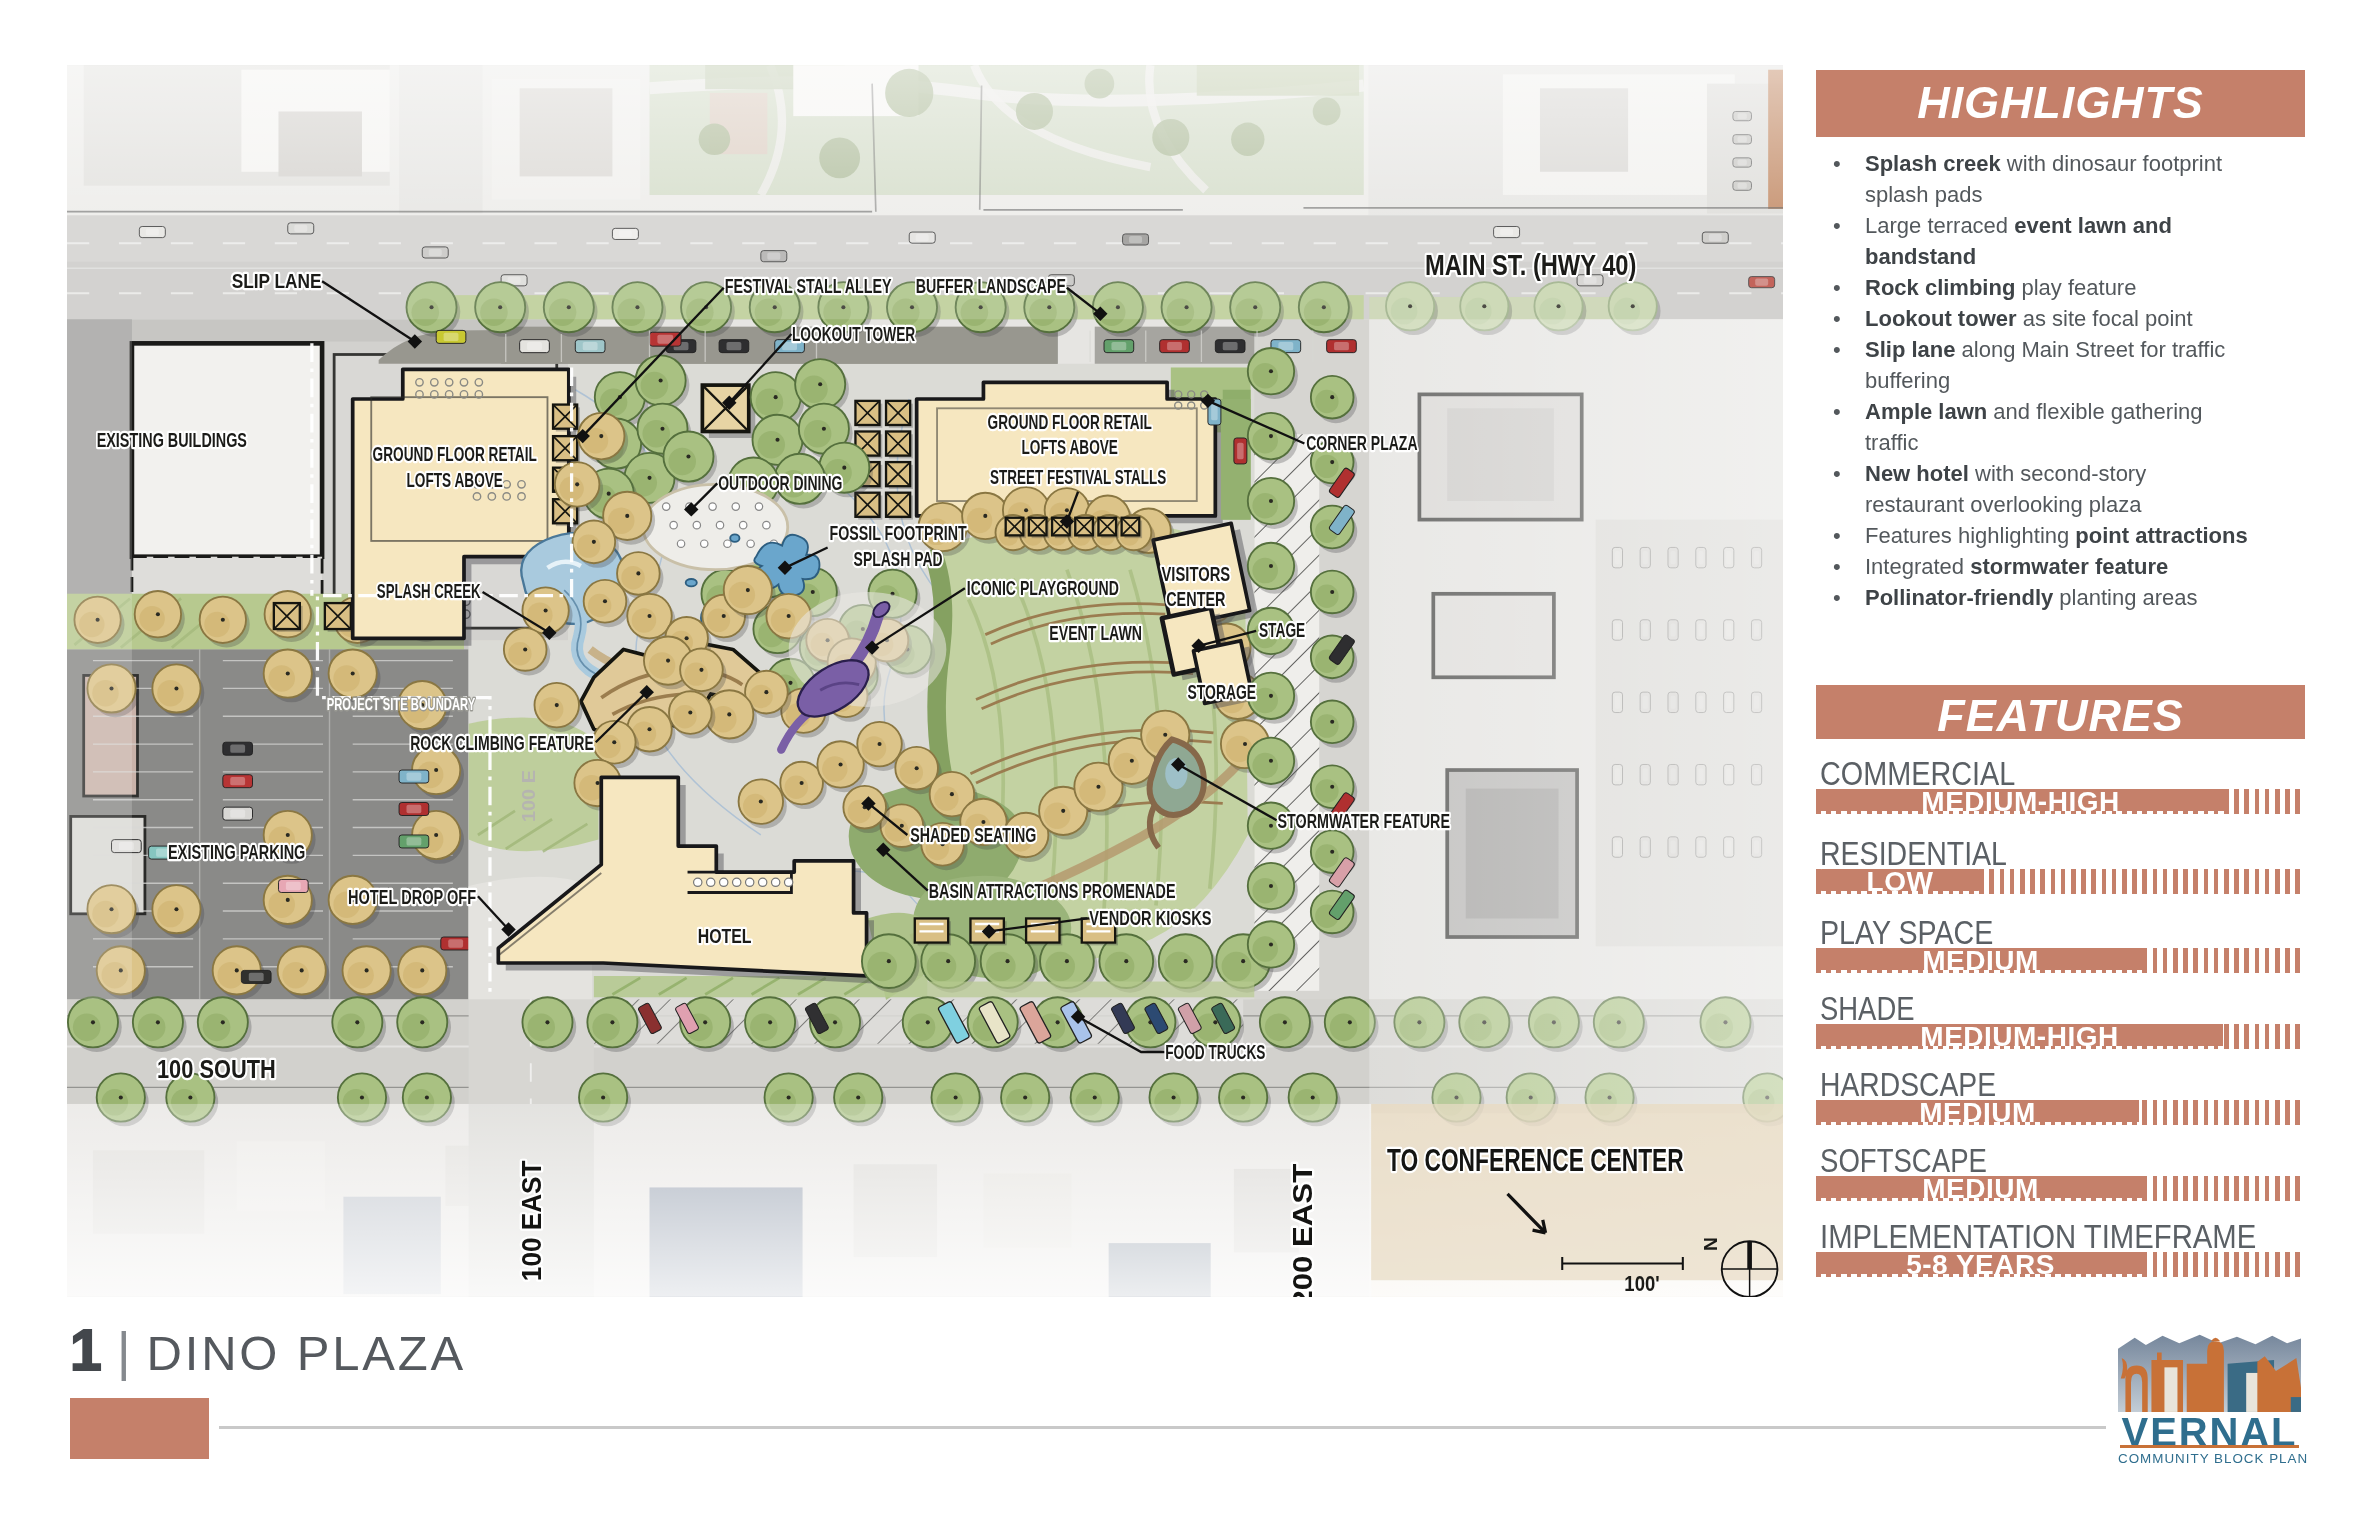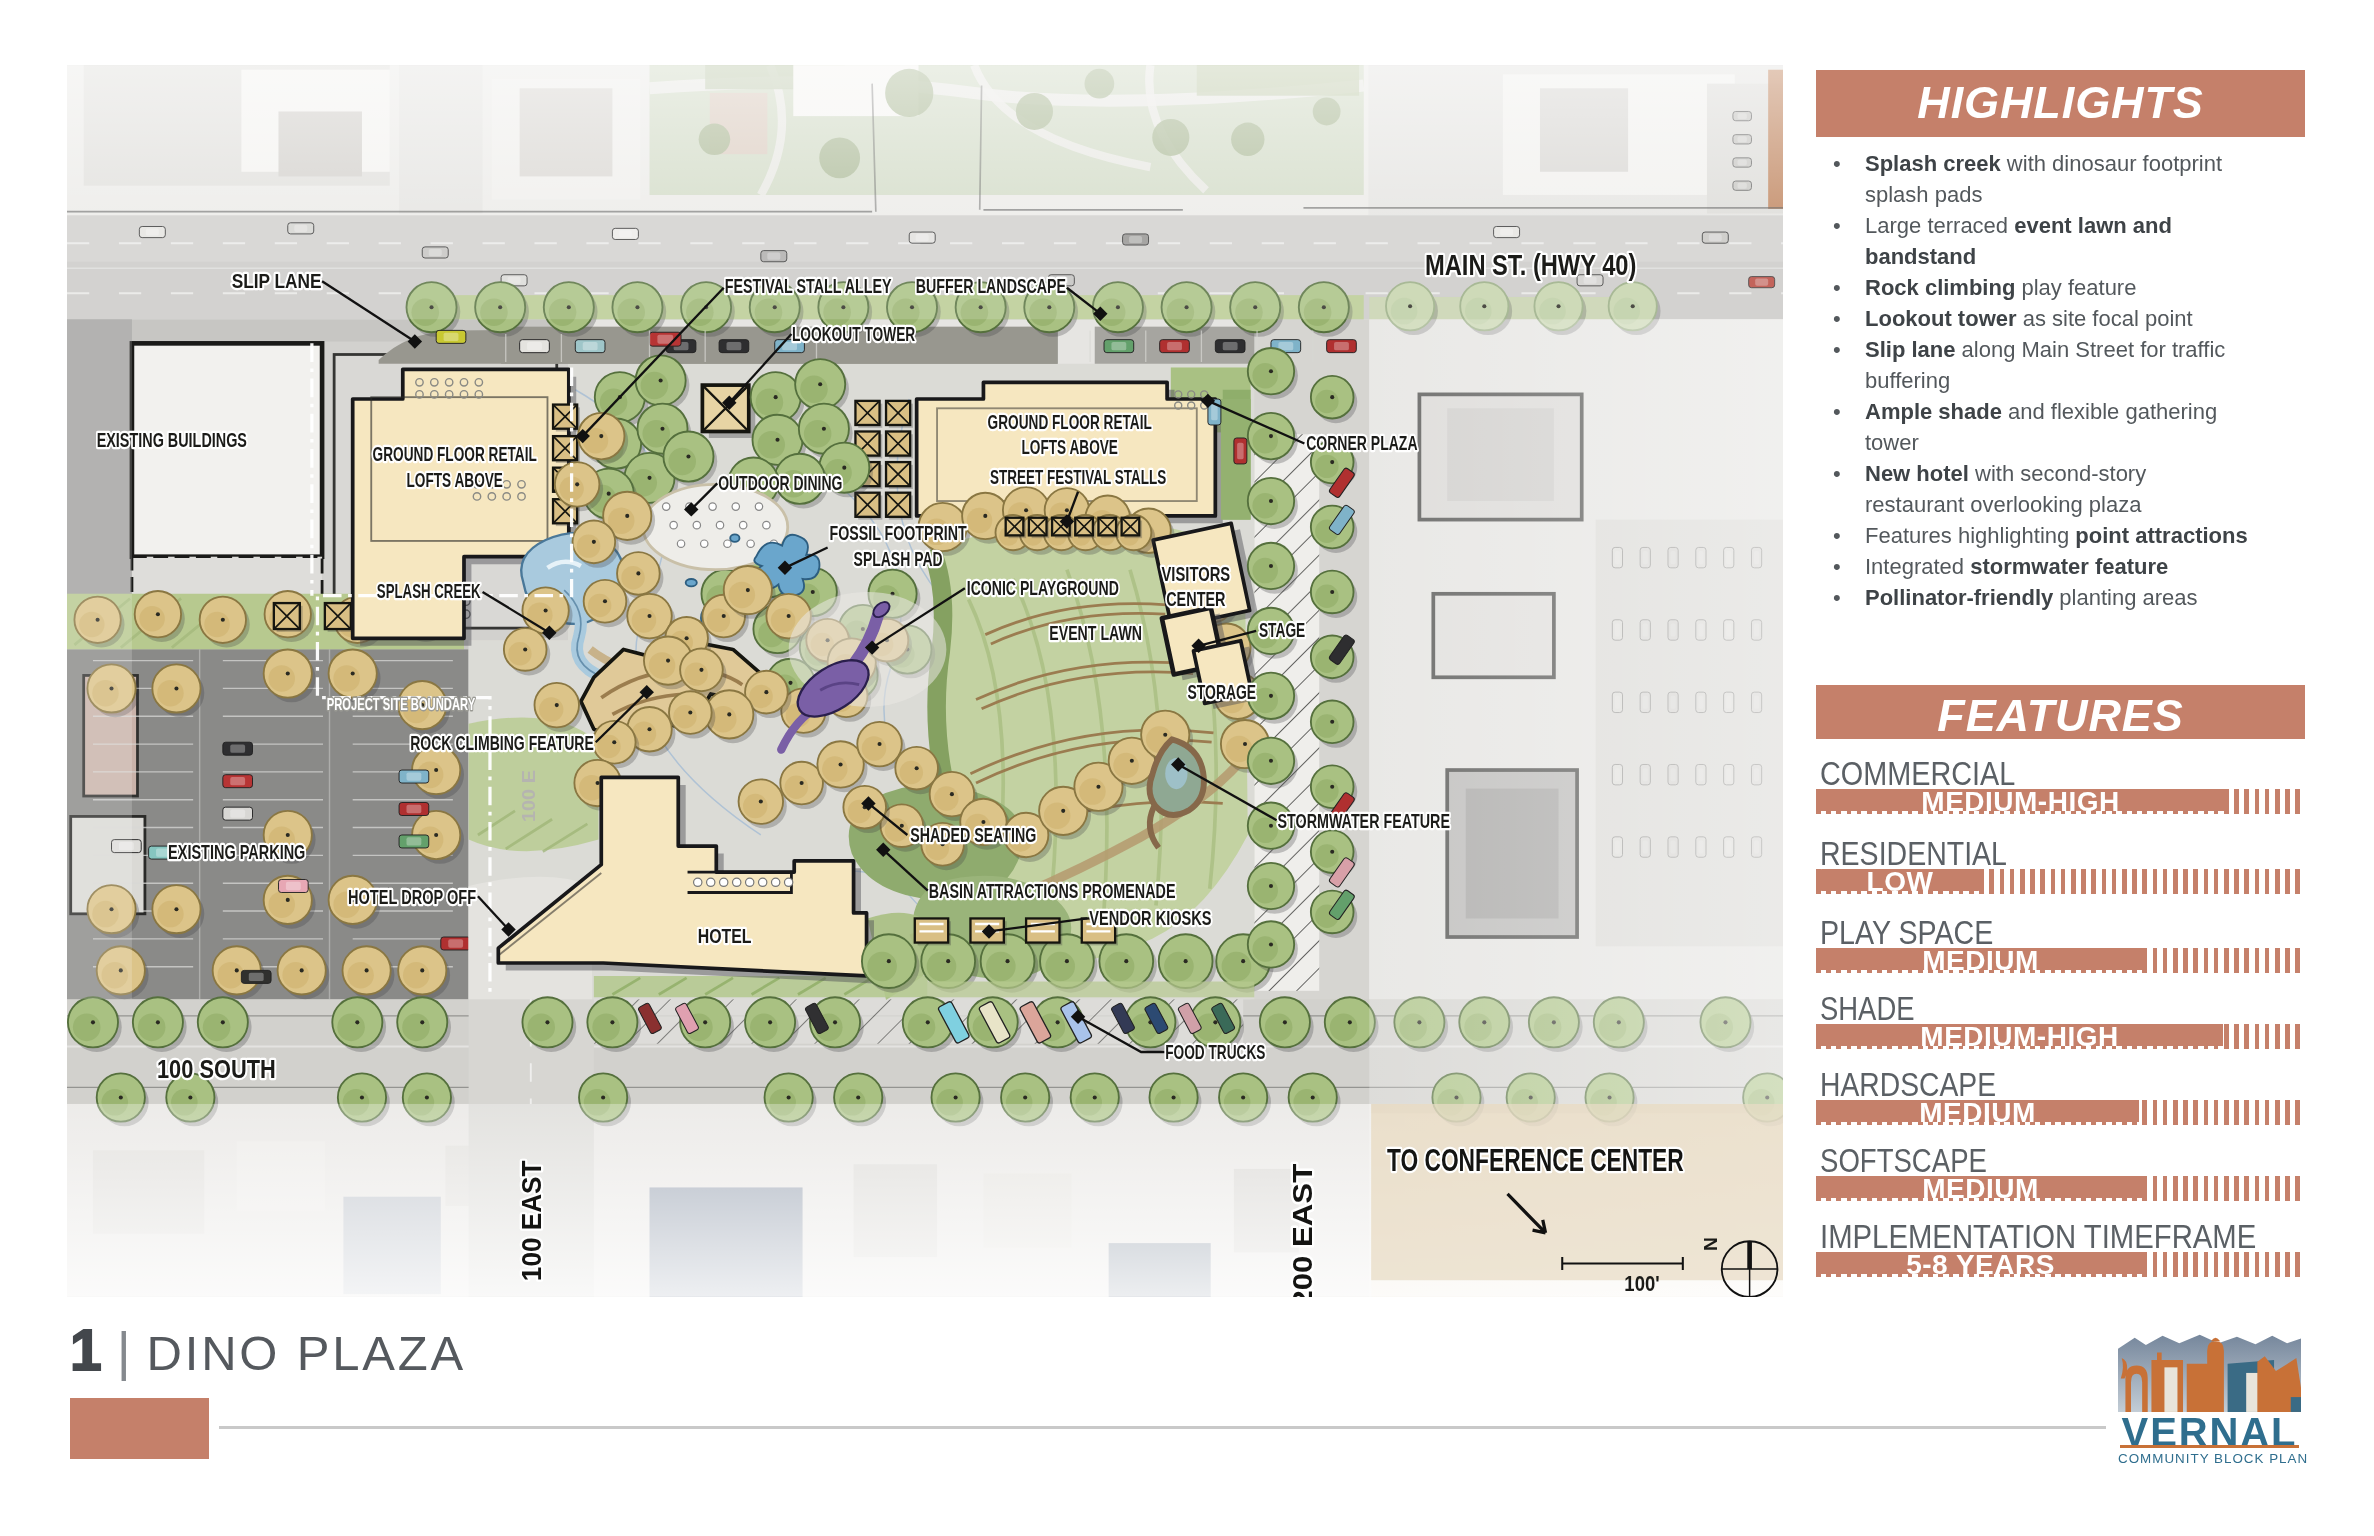--- a/index.html
+++ b/index.html
@@ -2063,22 +2063,22 @@
 <div id="hl-h" class="hdr">HIGHLIGHTS</div>
 <div id="hl-list">
 <div class="hline"><span class="b">•</span><span class="t"><b>Splash creek</b> with dinosaur footprint</span></div>
 <div class="hline"><span class="t">splash pads</span></div>
 <div class="hline"><span class="b">•</span><span class="t">Large terraced <b>event lawn and</b></span></div>
 <div class="hline"><span class="t"><b>bandstand</b></span></div>
 <div class="hline"><span class="b">•</span><span class="t"><b>Rock climbing</b> play feature</span></div>
 <div class="hline"><span class="b">•</span><span class="t"><b>Lookout tower</b> as site focal point</span></div>
 <div class="hline"><span class="b">•</span><span class="t"><b>Slip lane</b> along Main Street for traffic</span></div>
 <div class="hline"><span class="t">buffering</span></div>
-<div class="hline"><span class="b">•</span><span class="t"><b>Ample shade</b> and flexible gathering</span></div>
-<div class="hline"><span class="t">tower</span></div>
+<div class="hline"><span class="b">•</span><span class="t"><b>Ample lawn</b> and flexible gathering</span></div>
+<div class="hline"><span class="t">traffic</span></div>
 <div class="hline"><span class="b">•</span><span class="t"><b>New hotel</b> with second-story</span></div>
 <div class="hline"><span class="t">restaurant overlooking plaza</span></div>
 <div class="hline"><span class="b">•</span><span class="t">Features highlighting <b>point attractions</b></span></div>
 <div class="hline"><span class="b">•</span><span class="t">Integrated <b>stormwater feature</b></span></div>
 <div class="hline"><span class="b">•</span><span class="t"><b>Pollinator-friendly</b> planting areas</span></div>
 </div>
 <div id="ft-h" class="hdr">FEATURES</div>
 
   <div class="flab" style="left:1820px;top:755px;transform:scaleX(0.873);">COMMERCIAL</div>
   <div class="fbar" style="left:1816px;top:789px;">

